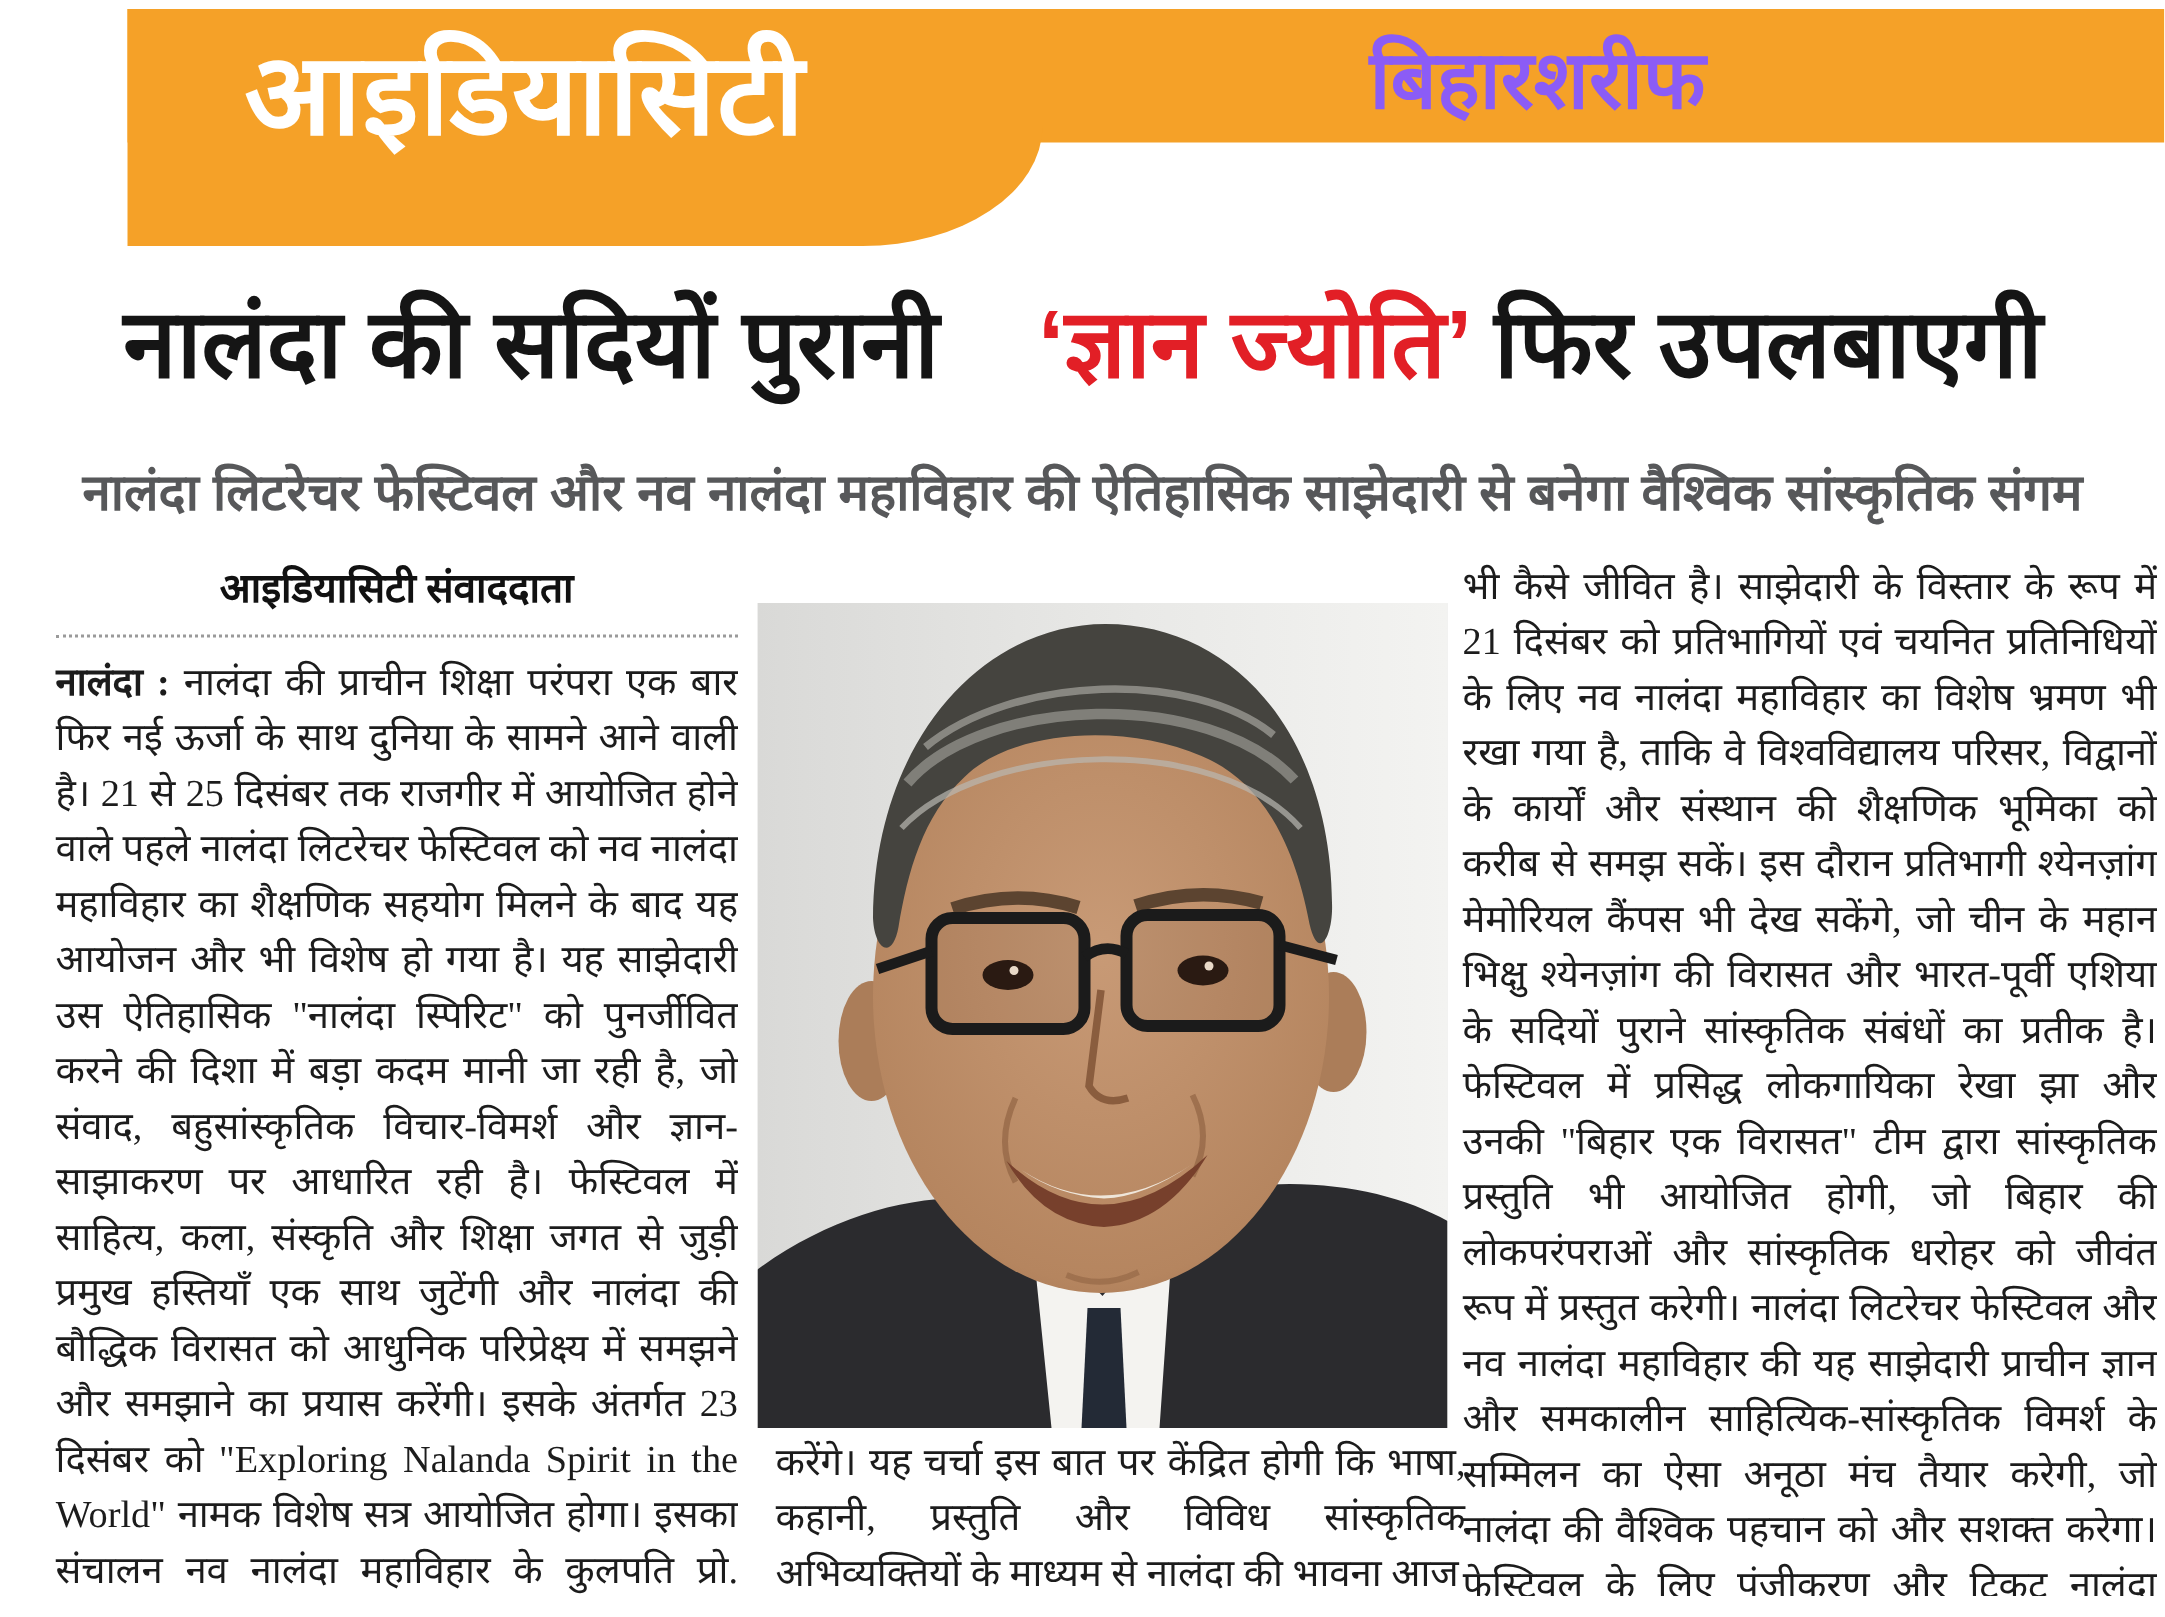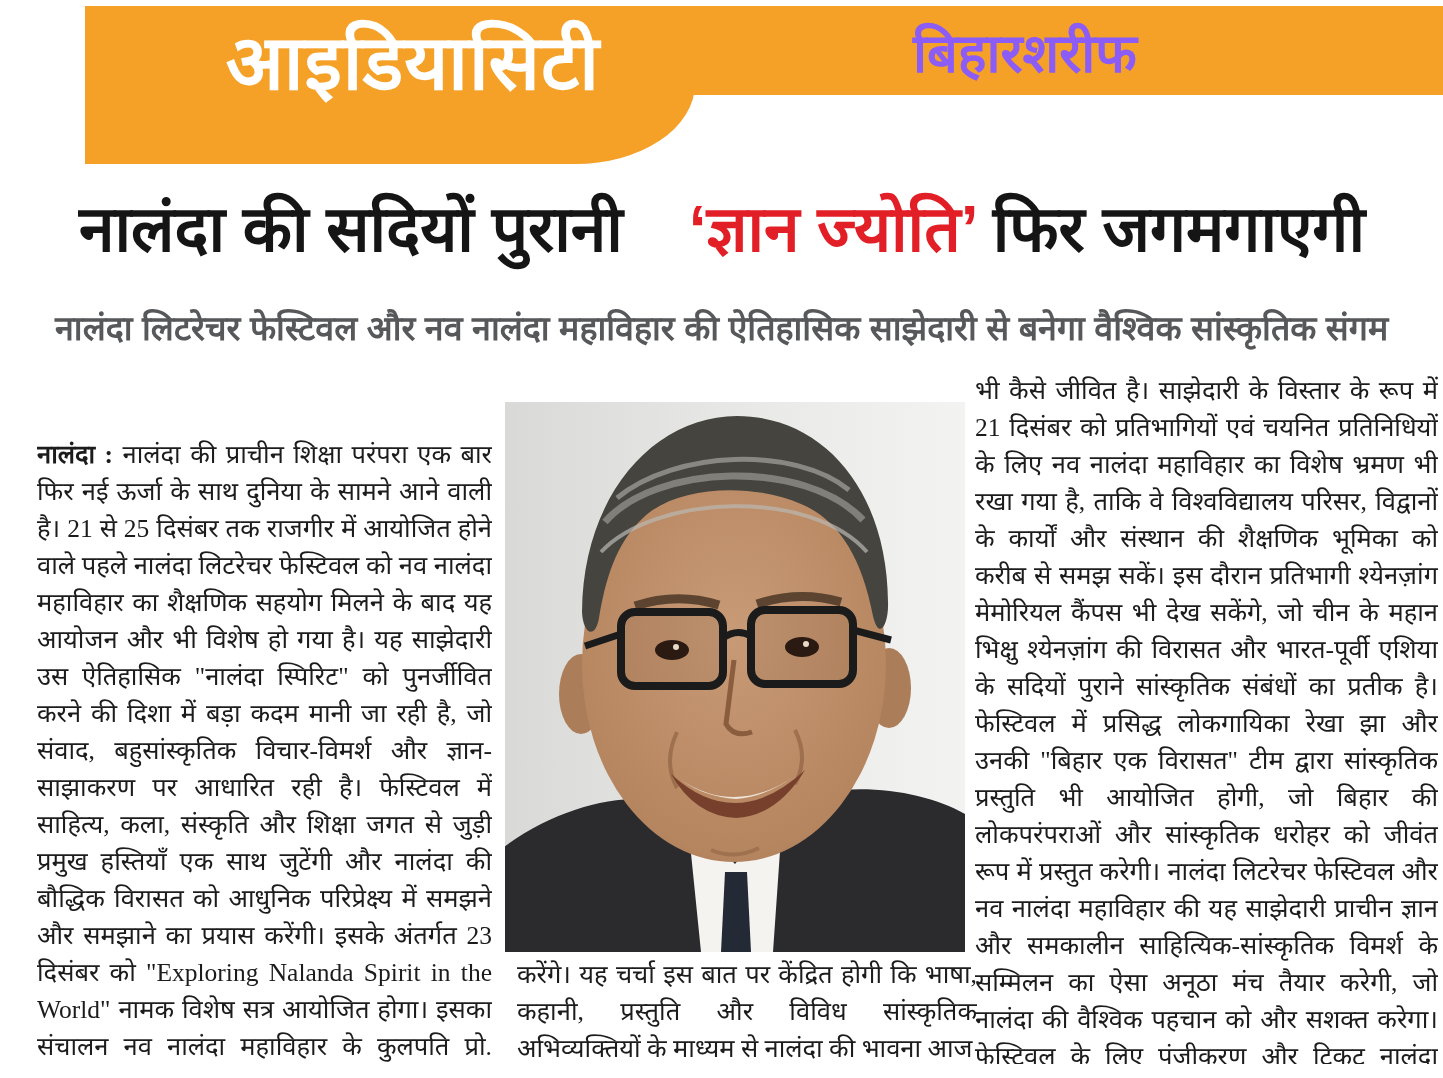--- a/index.html
+++ b/index.html
@@ -25,21 +25,21 @@
     background: #F5A128;
     border-bottom-right-radius: 120px 80px;
   }
   .brand-title {
     position: absolute;
     left: 100px; top: 8px; width: 500px;
     color: #ffffff;
     font-size: 76px;
     font-weight: bold;
     letter-spacing: 1px;
-    text-align: right;
+    text-align: center;
     white-space: nowrap;
   }
   .brand-tagline {
     position: absolute;
     left: 100px; top: 112px; width: 470px;
     color: #1d1d1d;
     font-size: 30px;
     font-weight: bold;
     text-align: center;
     white-space: nowrap;
@@ -117,24 +117,25 @@
 </head>
 <body>
 
 <div class="page">
 
   <div class="orange-band"></div>
   <div class="orange-brand-block"></div>
   <div class="brand-title">आइडियासिटी</div>
   <div class="edition-title">बिहारशरीफ</div>
 
-  <h1 class="headline"><span>नालंदा की सदियों पुरानी </span><span class="red">‘ज्ञान ज्योति’</span><span> फिर जगमगाएगी</span></h1>
+  <h1 class="headline"><span>नालंदा की सदियों पुरानी </span><span class="red">‘ज्ञान ज्योति’</span><span> फिर उपलबाएगी</span></h1>
 
   <div class="subheadline">नालंदा लिटरेचर फेस्टिवल और नव नालंदा महाविहार की ऐतिहासिक साझेदारी से बनेगा वैश्विक सांस्कृतिक संगम</div>
 
+  <div class="byline">आइडियासिटी संवाददाता</div>
 
   <div class="col1 body-text"><span class="lead-word">नालंदा :</span><span> नालंदा की प्राचीन शिक्षा परंपरा एक बार फिर नई ऊर्जा के साथ दुनिया के सामने आने वाली है। 21 से 25 दिसंबर तक राजगीर में आयोजित होने वाले पहले नालंदा लिटरेचर फेस्टिवल को नव नालंदा महाविहार का शैक्षणिक सहयोग मिलने के बाद यह आयोजन और भी विशेष हो गया है। यह साझेदारी उस ऐतिहासिक "नालंदा स्पिरिट" को पुनर्जीवित करने की दिशा में बड़ा कदम मानी जा रही है, जो संवाद, बहुसांस्कृतिक विचार-विमर्श और ज्ञान-साझाकरण पर आधारित रही है। फेस्टिवल में साहित्य, कला, संस्कृति और शिक्षा जगत से जुड़ी प्रमुख हस्तियाँ एक साथ जुटेंगी और नालंदा की बौद्धिक विरासत को आधुनिक परिप्रेक्ष्य में समझने और समझाने का प्रयास करेंगी। इसके अंतर्गत 23 दिसंबर को "Exploring Nalanda Spirit in the World" नामक विशेष सत्र आयोजित होगा। इसका संचालन नव नालंदा महाविहार के कुलपति प्रो. सिद्धार्थ सिंह करेंगे, जबकि प्रसिद्ध नृत्यांगना शोवना नारायण और अभिनेता अखिलेंद्र मिश्रा विचार साझा</span></div>
 
   <div class="photo-frame">
     <svg viewBox="0 0 460 550" preserveAspectRatio="none">
       <defs>
         <linearGradient id="bgG" x1="0" y1="0" x2="1" y2="0">
           <stop offset="0" stop-color="#d9d9d7"></stop>
           <stop offset="0.55" stop-color="#e9e9e7"></stop>
           <stop offset="1" stop-color="#f3f3f1"></stop>

